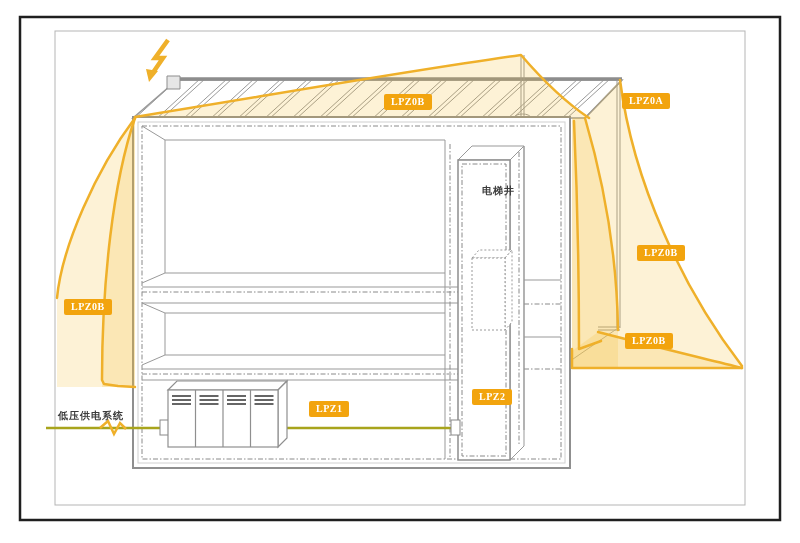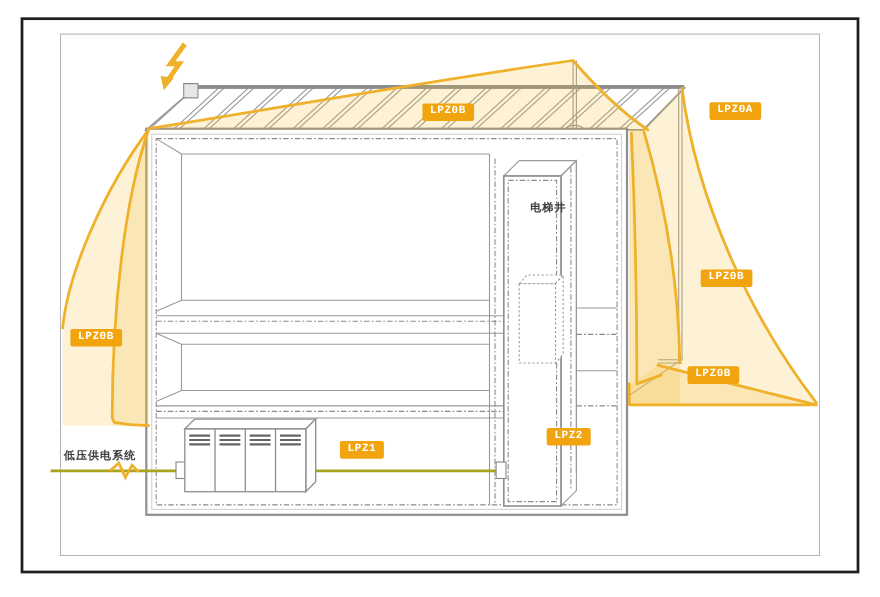--- a/index.html
+++ b/index.html
@@ -1,17 +1,17 @@
 <!DOCTYPE html>
 <html style="--accent: #F2A40E; --zstroke: #EFB02A; --zfill: #F6BE30; --cable: #A8A41C; --line: #999999;"><head>
 <meta charset="utf-8">
 <style>
   html,body{margin:0;padding:0;background:#ffffff;}
   .stage{position:relative;width:800px;height:543px;background:#fff;overflow:hidden;
-         font-family:Liberation Mono, monospace;}
+         font-family:Liberation Serif, serif;}
   .stage svg{position:absolute;left:0;top:0;}
   .badge{position:absolute;background:var(--accent,#F2A40E);color:#fff;
          font-size:10px;font-weight:bold;letter-spacing:.5px;
          padding:3px 7px;border-radius:2px;line-height:1;white-space:nowrap;}
   .cn-label{position:absolute;color:#3c3c3c;font-weight:bold;font-size:10px;
             letter-spacing:1px;line-height:1;}
   .line{stroke:var(--line,#999);fill:none;}
   .dashdot{stroke:#8a8a8a;fill:none;stroke-dasharray:5 2 1.5 2;}
   .zfill{fill:var(--zfill,#F6BE30);fill-opacity:.20;stroke:none;}
   .zstroke{stroke:var(--zstroke,#EFB02A);stroke-width:2.5;fill:none;
@@ -122,23 +122,23 @@
     <path class="zstroke" d="M572,349 V368 M572,368 H742"></path>
   </g>
 
   <g>
     <path d="M168,40 L155,58 L163,58 L152,74" stroke="var(--zstroke,#EFB02A)" stroke-width="4.5" fill="none" stroke-linejoin="miter"></path>
     <path d="M146,69 L158,71 L149,82 Z" fill="var(--zstroke,#EFB02A)"></path>
   </g>
 </svg>
 
 <div class="badge" style="left:384px;top:94px">LPZ0B</div>
-<div class="badge" style="left:645px;top:93px">LPZ0A</div>
+<div class="badge" style="left:622px;top:93px">LPZ0A</div>
 <div class="badge" style="left:637px;top:245px">LPZ0B</div>
 <div class="badge" style="left:625px;top:333px">LPZ0B</div>
 <div class="badge" style="left:64px;top:299px">LPZ0B</div>
 <div class="badge" style="left:309px;top:401px">LPZ1</div>
-<div class="badge" style="left:497px;top:389px">LPZ2</div>
+<div class="badge" style="left:472px;top:389px">LPZ2</div>
 
 <div class="cn-label" style="left:471px;top:186px;width:44px;text-align:right">电梯井</div>
 <div class="cn-label" style="left:58px;top:411px">低压供电系统</div>
 
 </div>
 
 </body></html>

